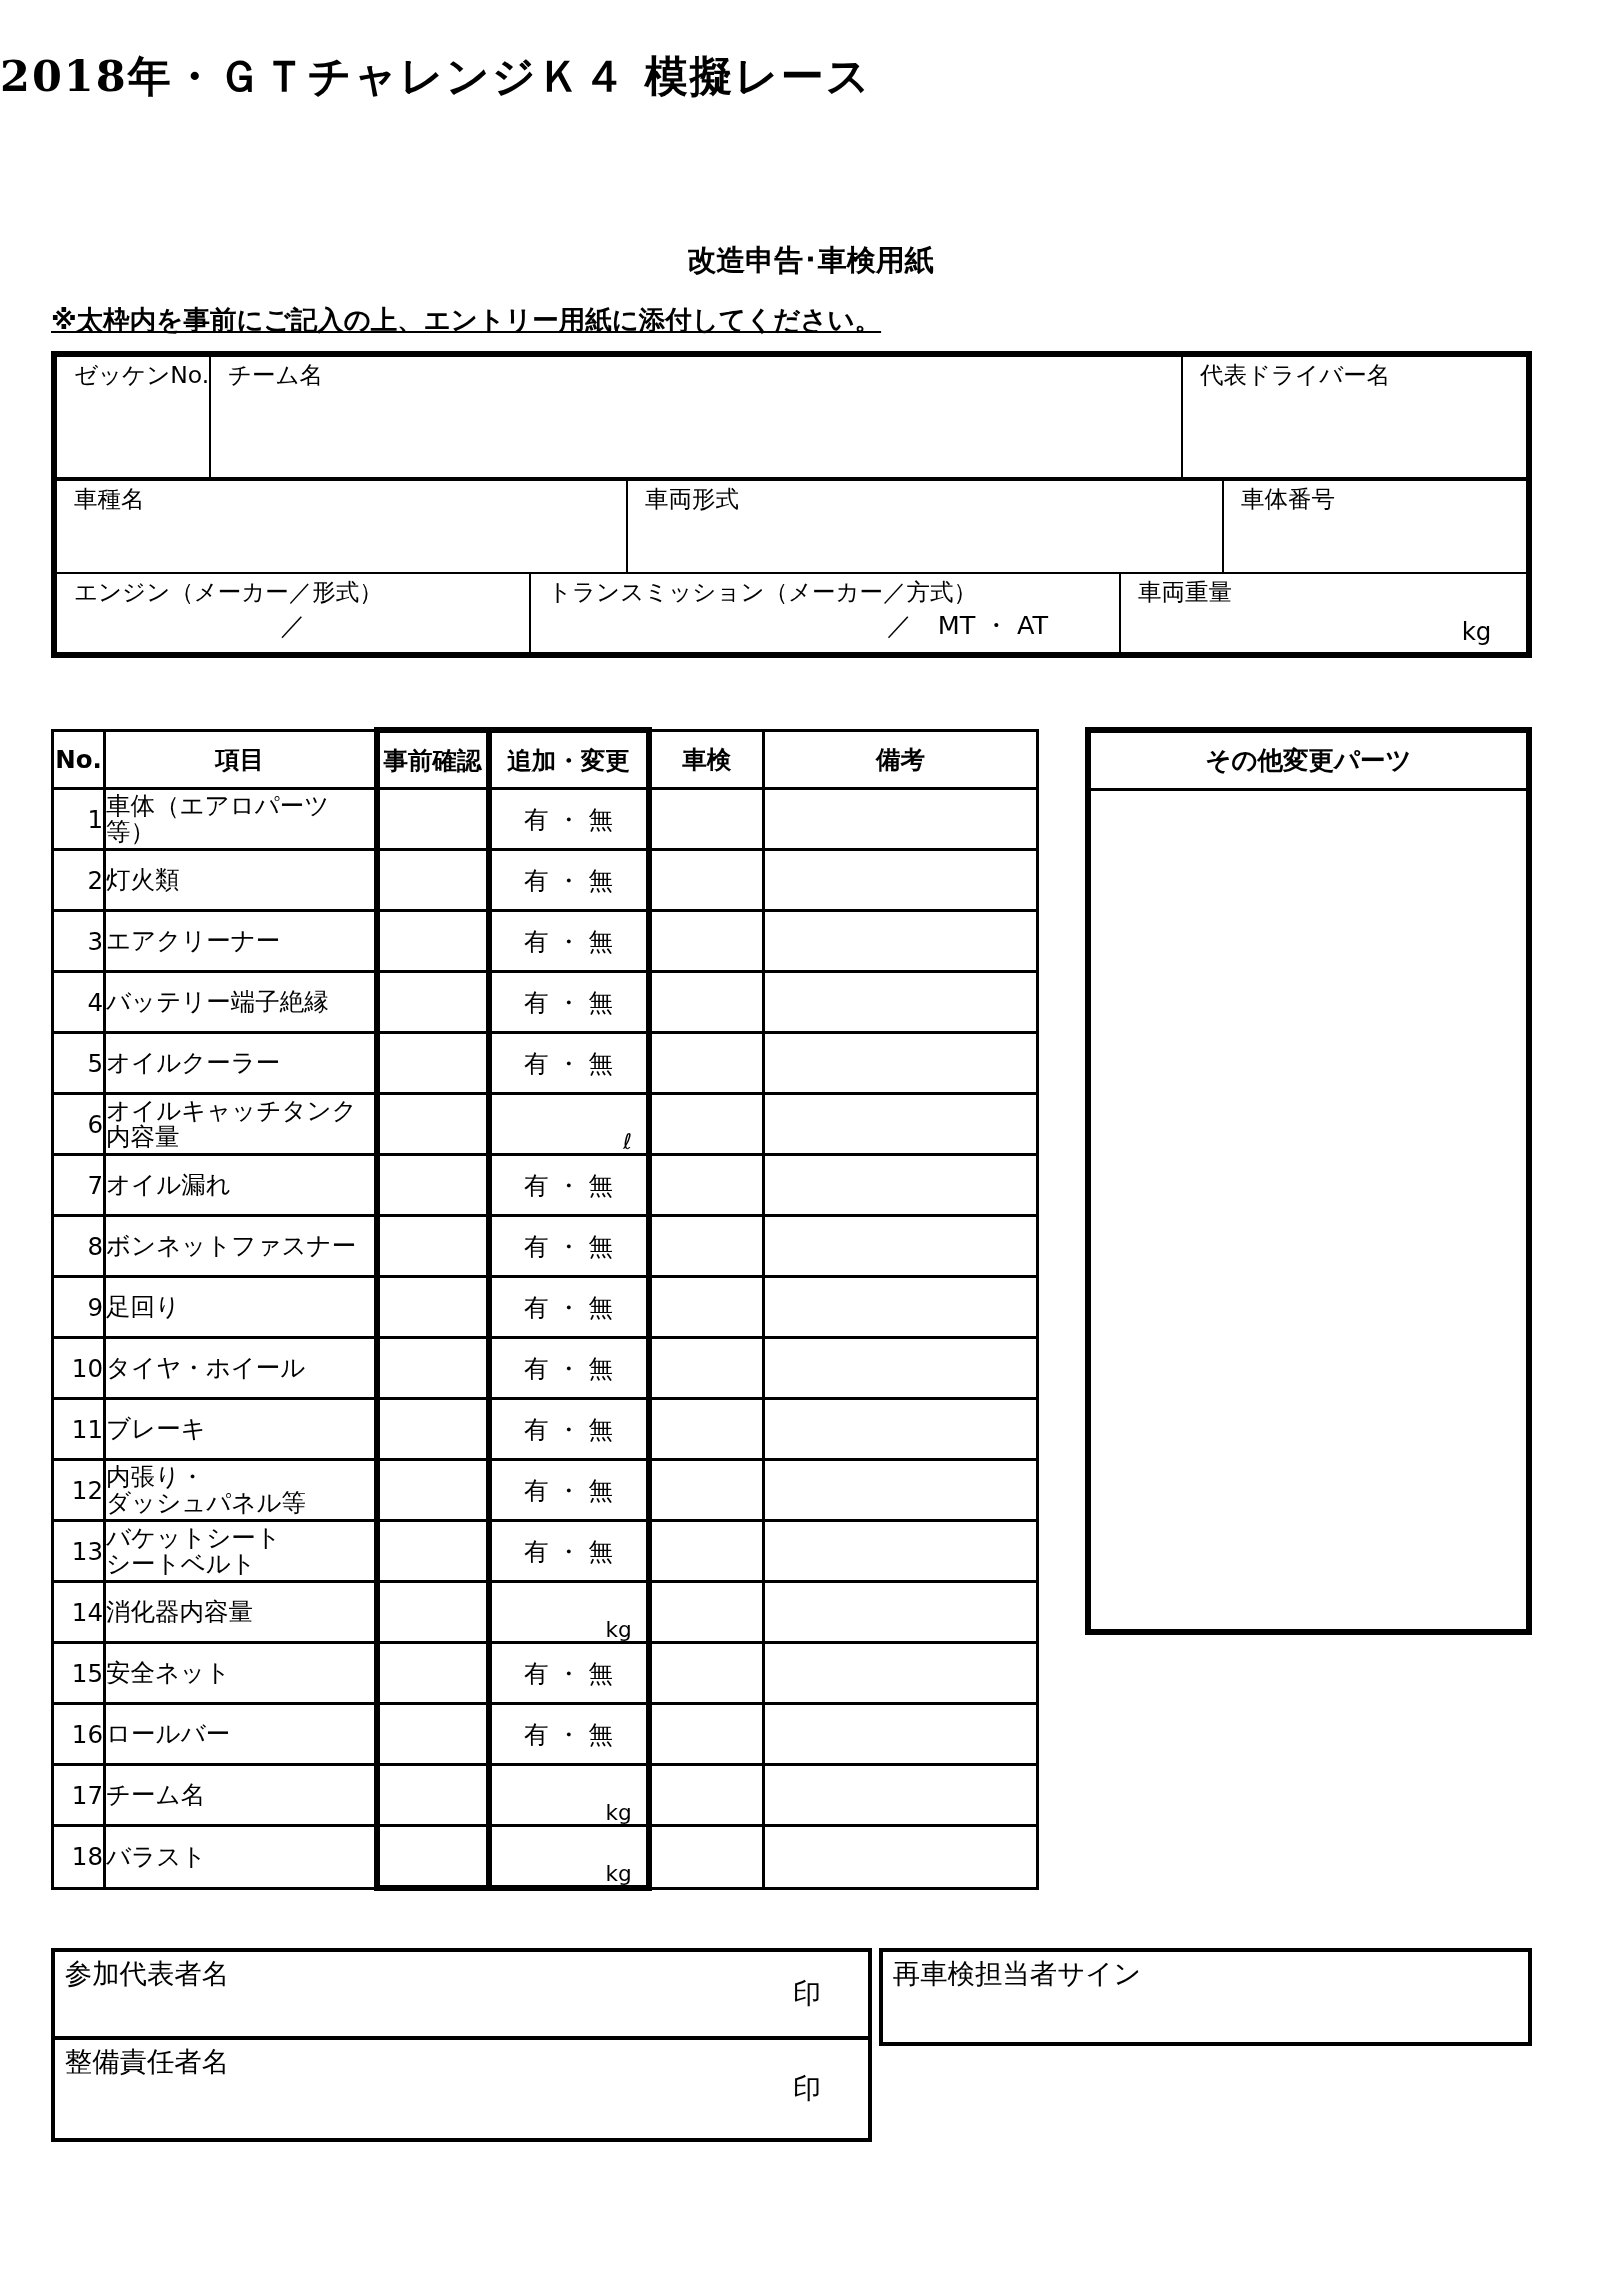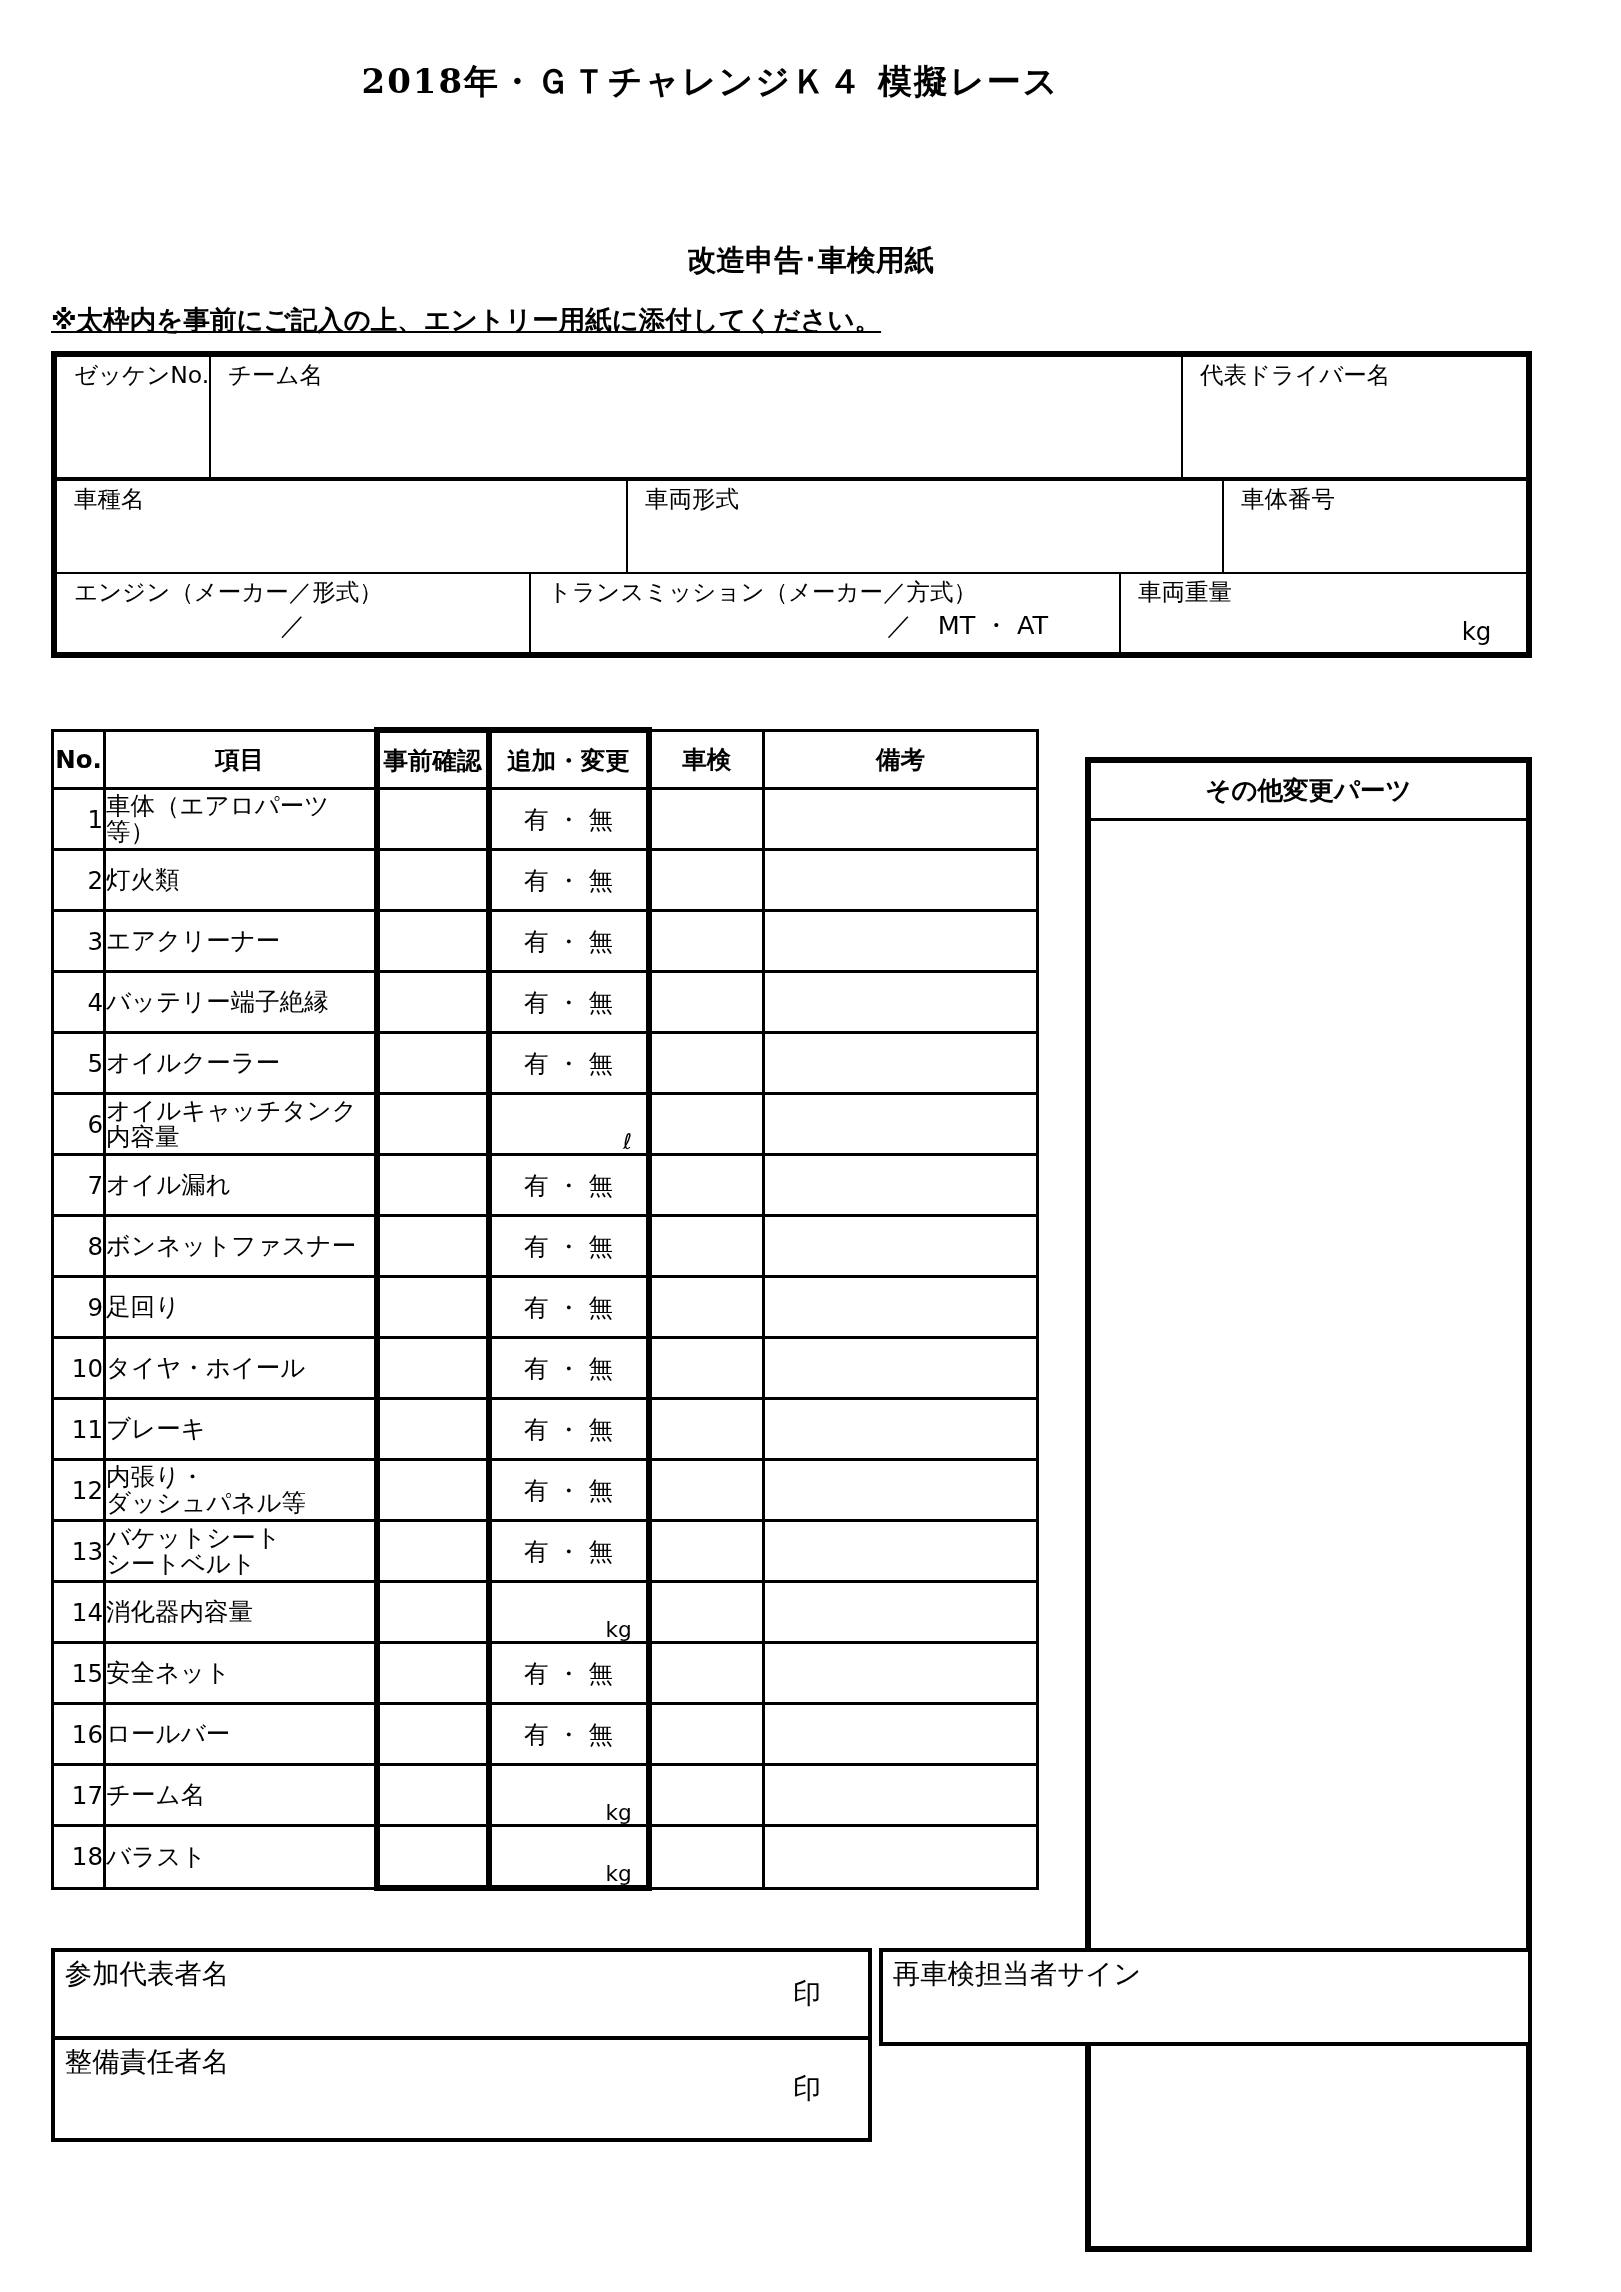--- a/index.html
+++ b/index.html
@@ -6,24 +6,23 @@
   .page{
     position:relative;
     width:1621px;height:2293px;
     background:#ffffff;
     font-family:"DejaVu Sans","Liberation Sans",sans-serif;
     color:#000;
     overflow:hidden;
   }
   
   .title{
-    position:absolute;top:59px;left:0;width:1421px;
-    text-align:center;
+    position:absolute;top:48px;left:0;width:1421px;
     font-family:"DejaVu Serif","Liberation Serif",serif;
-    font-weight:bold;font-size:34px;letter-spacing:2px;
+    font-weight:bold;font-size:43px;letter-spacing:2px;
     white-space:nowrap;
   }
   .subtitle{
     position:absolute;top:241px;left:0;width:1621px;
     text-align:center;font-size:29px;font-weight:bold;
   }
   .note{
     position:absolute;top:302px;left:51px;
     font-size:26.5px;font-weight:bold;text-decoration:underline;
     white-space:nowrap;
@@ -61,21 +60,21 @@
   td.check{text-align:center;}
   td.change{text-align:center;position:relative;}
   .unit{position:absolute;right:13.7px;bottom:0;font-size:21.6px;line-height:23.5px;}
   
   .c3{border-left-width:6.9px !important;border-right-width:6.9px !important;}
   .c4{border-right-width:6.9px !important;}
   th.c3,th.c4{border-top-width:6.9px !important;}
   .bb{border-bottom-width:6.9px !important;}
   
   .other-box{
-    position:absolute;top:757px;left:1085px;width:447px;height:1495px;
+    position:absolute;top:727px;left:1085px;width:447px;height:908px;
     border:6.9px solid #000;box-sizing:border-box;background:#fff;
   }
   .other-head{
     height:55px;border-bottom:3.9px solid #000;
     display:flex;align-items:center;justify-content:center;
     font-size:25.5px;font-weight:600;
   }
   
   .sig-left{
     position:absolute;top:1948px;left:51px;width:821px;

